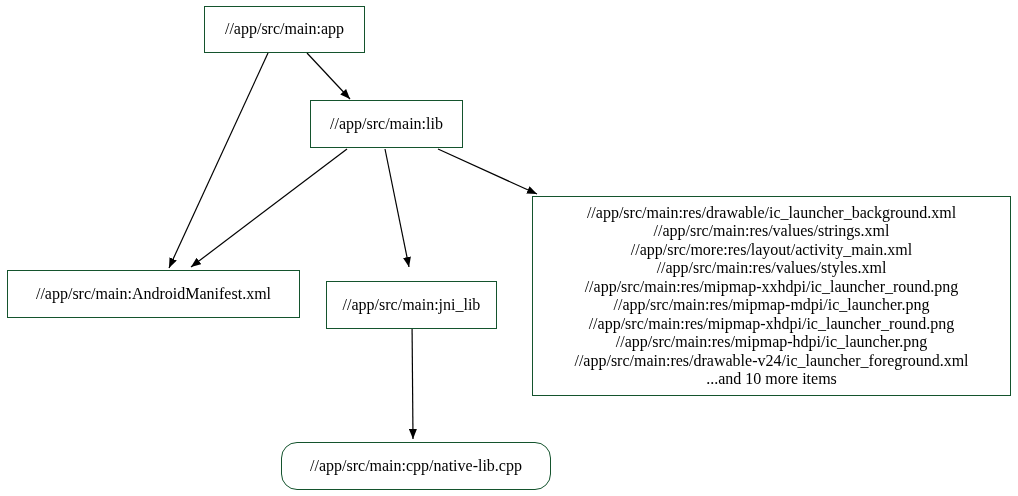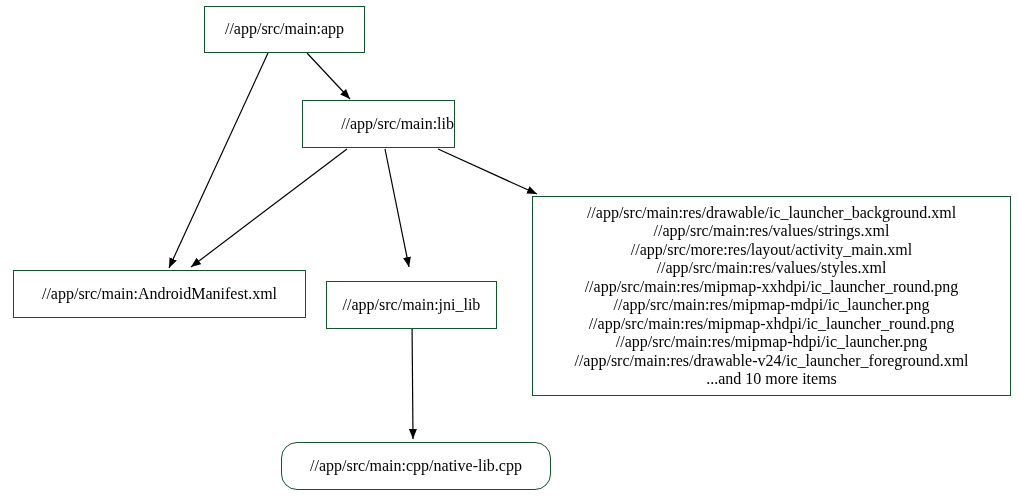--- a/index.html
+++ b/index.html
@@ -31,22 +31,22 @@
     background: #ffffff;
     display: flex;
     align-items: center;
     justify-content: center;
     text-align: center;
     font-size: 16px;
     line-height: 1.15;
     white-space: nowrap;
   }
   .node-app            { left: 204px; top: 6px;   width: 161px; height: 47px; }
-  .node-lib            { left: 302px; top: 100px; width: 153px; height: 48px; justify-content: flex-end; }
-  .node-manifest       { left: 7px;   top: 270px; width: 293px; height: 48px; margin-left: 6px; }
+  .node-lib            { left: 310px; top: 100px; width: 153px; height: 48px; }
+  .node-manifest       { left: 7px;   top: 270px; width: 293px; height: 48px; }
   .node-jni            { left: 326px; top: 281px; width: 171px; height: 48px; }
   .node-res            { left: 532px; top: 196px; width: 479px; height: 200px;
                          flex-direction: column; font-size: 16px; line-height: 18.5px; }
   .node-native         { left: 281px; top: 442px; width: 270px; height: 48px; border-radius: 16px; }
   .res-line { display: block; }
 </style>
 </head>
 <body>
 
 <div class="canvas">

